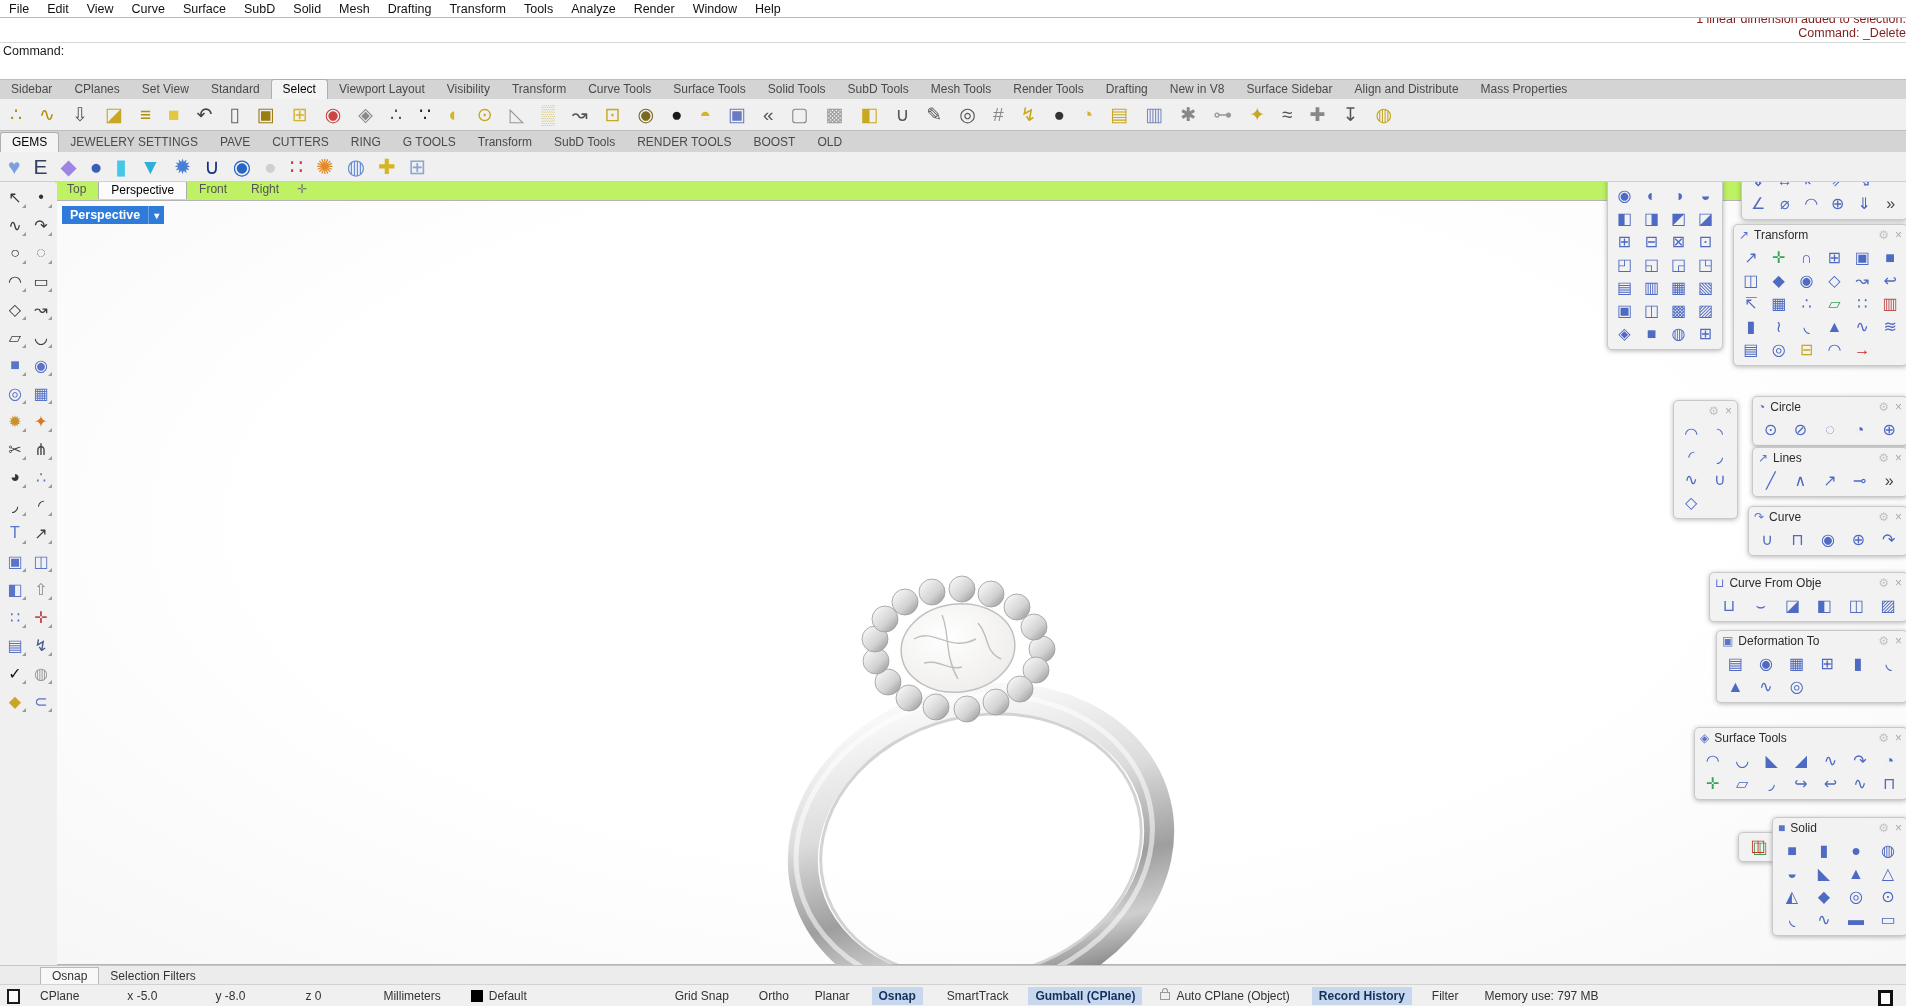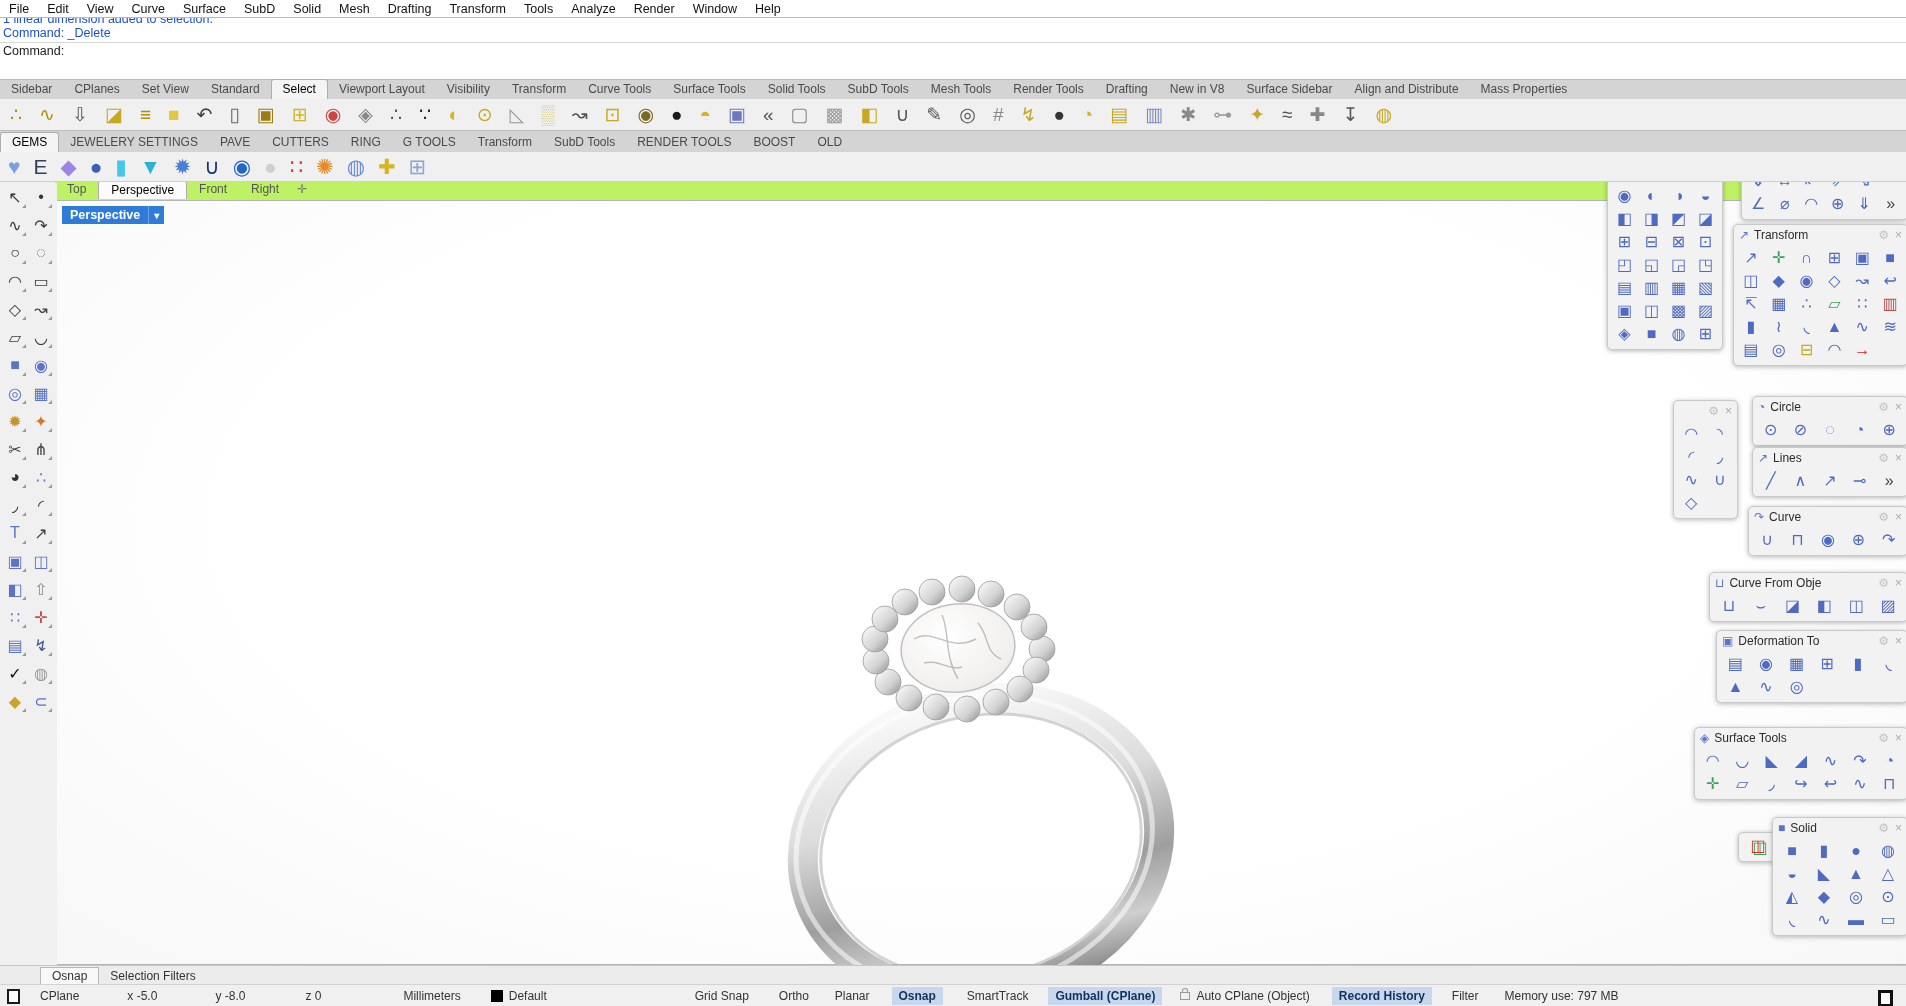--- a/index.html
+++ b/index.html
@@ -6,21 +6,21 @@
   .app{position:relative;width:1906px;height:1006px;overflow:hidden;background:#f0f0f0;
        font-family:"Liberation Sans",sans-serif;color:#222;-webkit-user-select:none;}
   
   .menubar{position:absolute;left:0;top:0;right:0;height:17px;background:#ffffff;
            display:flex;align-items:center;font-size:12.5px;border-bottom:1px solid #b9b9b9;z-index:20;}
   .menu-item{padding:0 9px;color:#111;cursor:default;}
   
   .cmd{position:absolute;left:0;top:18px;right:0;height:61px;background:#ffffff;overflow:hidden;
        font-size:12.5px;line-height:13.5px;z-index:19;}
   .cmd-lines{margin-top:-5px;padding-left:3px;}
-  .cmd-line{white-space:nowrap;color:#1d4ed8;}
+  .cmd-line{white-space:nowrap;color:#7f1d1d;text-align:right;}
   .cmd-prompt{border-top:1px solid #d8d8d8;margin-top:2px;padding:2px 0 0 3px;height:16px;color:#1a1a1a;}
   
   .tabrow{position:absolute;left:0;right:0;display:flex;align-items:flex-end;background:#d4d4d4;
           border-top:1px solid #bdbdbd;z-index:18;}
   .tabrow1{top:79px;height:19px;}
   .tabrow2{top:130px;height:21px;}
   .tab{padding:2px 11px 3px;font-size:12px;color:#4a4a4a;white-space:nowrap;cursor:default;}
   .tab.active{background:#f4f4f4;color:#000;border:1px solid #aeaeae;border-bottom:none;
               border-radius:3px 3px 0 0;}
   
@@ -332,21 +332,21 @@
       <div class="otab active">Osnap</div>
       <div class="otab">Selection Filters</div>
     </div>
 
   <div class="sbar">
       <span class="sb-frame"></span>
       <span class="sb-item" style="margin-left: 20px;">CPlane</span>
       <span class="sb-item" style="margin-left: 48px;">x -5.0</span>
       <span class="sb-item" style="margin-left: 58px;">y -8.0</span>
       <span class="sb-item" style="margin-left: 60px;">z 0</span>
-      <span class="sb-item" style="margin-left: 82px;">Millimeters</span>
+      <span class="sb-item" style="margin-left: 62px;">Millimeters</span>
       <span class="sb-item" style="margin-left: 30px;"><span class="sb-swatch"></span>Default</span>
       <span class="sb-item" style="margin-left: 148px;">Grid Snap</span>
       <span class="sb-item" style="margin-left: 30px;">Ortho</span>
       <span class="sb-item" style="margin-left: 26px;">Planar</span>
       <span class="sb-item hl" style="margin-left: 22px;">Osnap</span>
       <span class="sb-item" style="margin-left: 24px;">SmartTrack</span>
       <span class="sb-item hl" style="margin-left: 20px;">Gumball (CPlane)</span>
       <span class="sb-item" style="margin-left: 18px;"><span class="sb-lock"></span>Auto CPlane (Object)</span>
       <span class="sb-item hl" style="margin-left: 22px;">Record History</span>
       <span class="sb-item" style="margin-left: 20px;">Filter</span>

